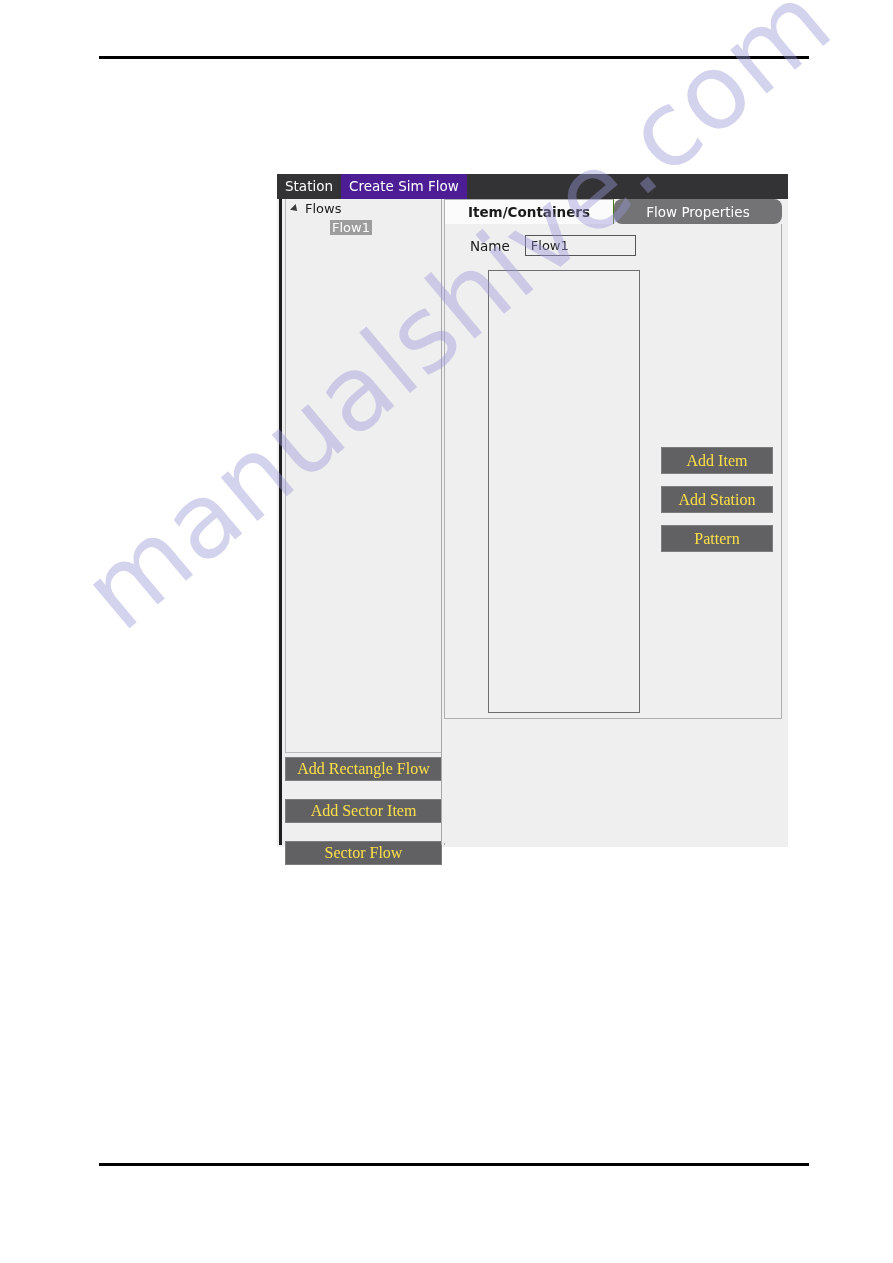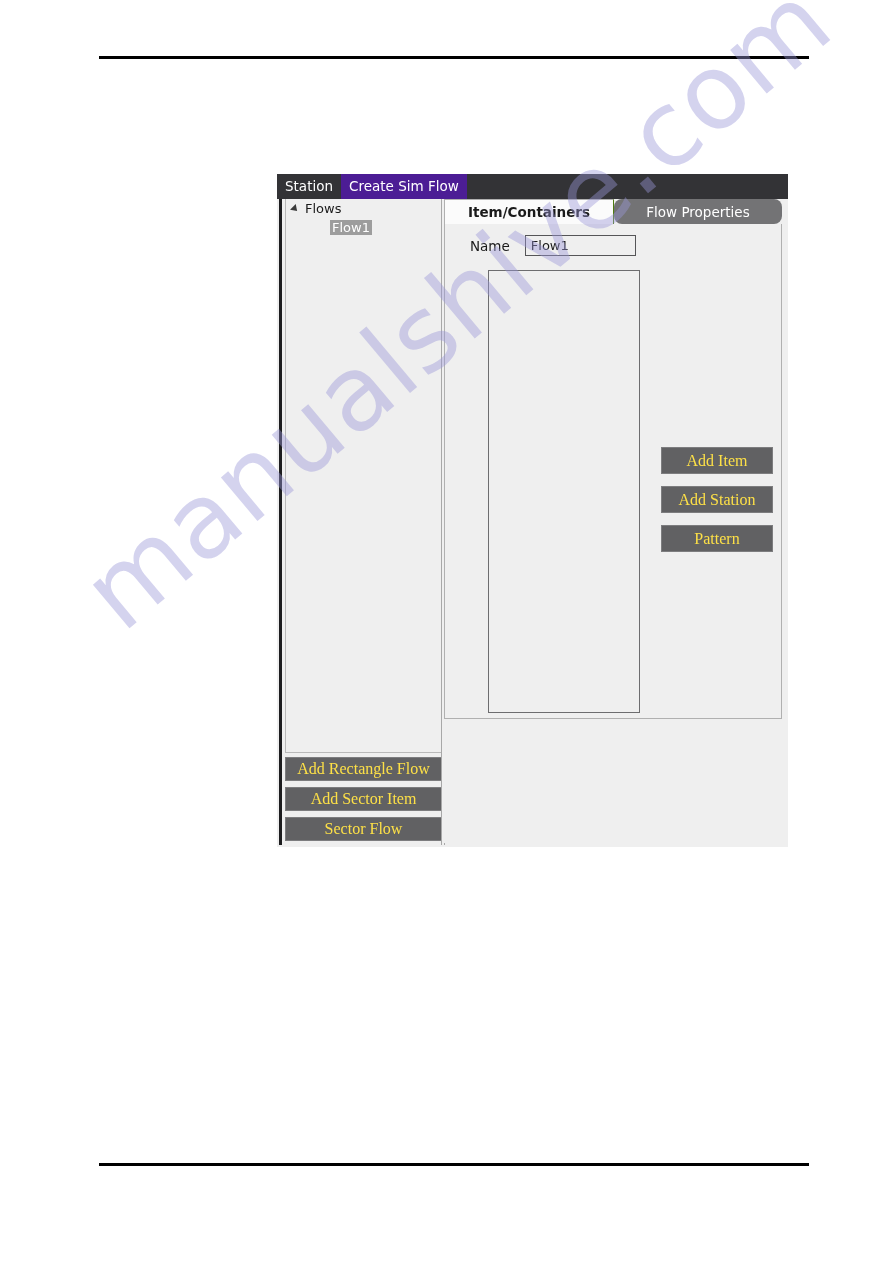--- a/index.html
+++ b/index.html
@@ -152,21 +152,21 @@
     cursor: pointer;
     font-family: Liberation Serif, serif;
     line-height: 1;
     display: flex;
     align-items: center;
     justify-content: center;
   }
   .left-buttons .btn {
     width: 157px;
     height: 24px;
-    margin-bottom: 6px;
+    margin-bottom: 18px;
   }
 
   
   .splitter {
     position: absolute;
     left: 164px;
     top: 25px;
     width: 6px;
     height: 646px;
     background: #efefef;

